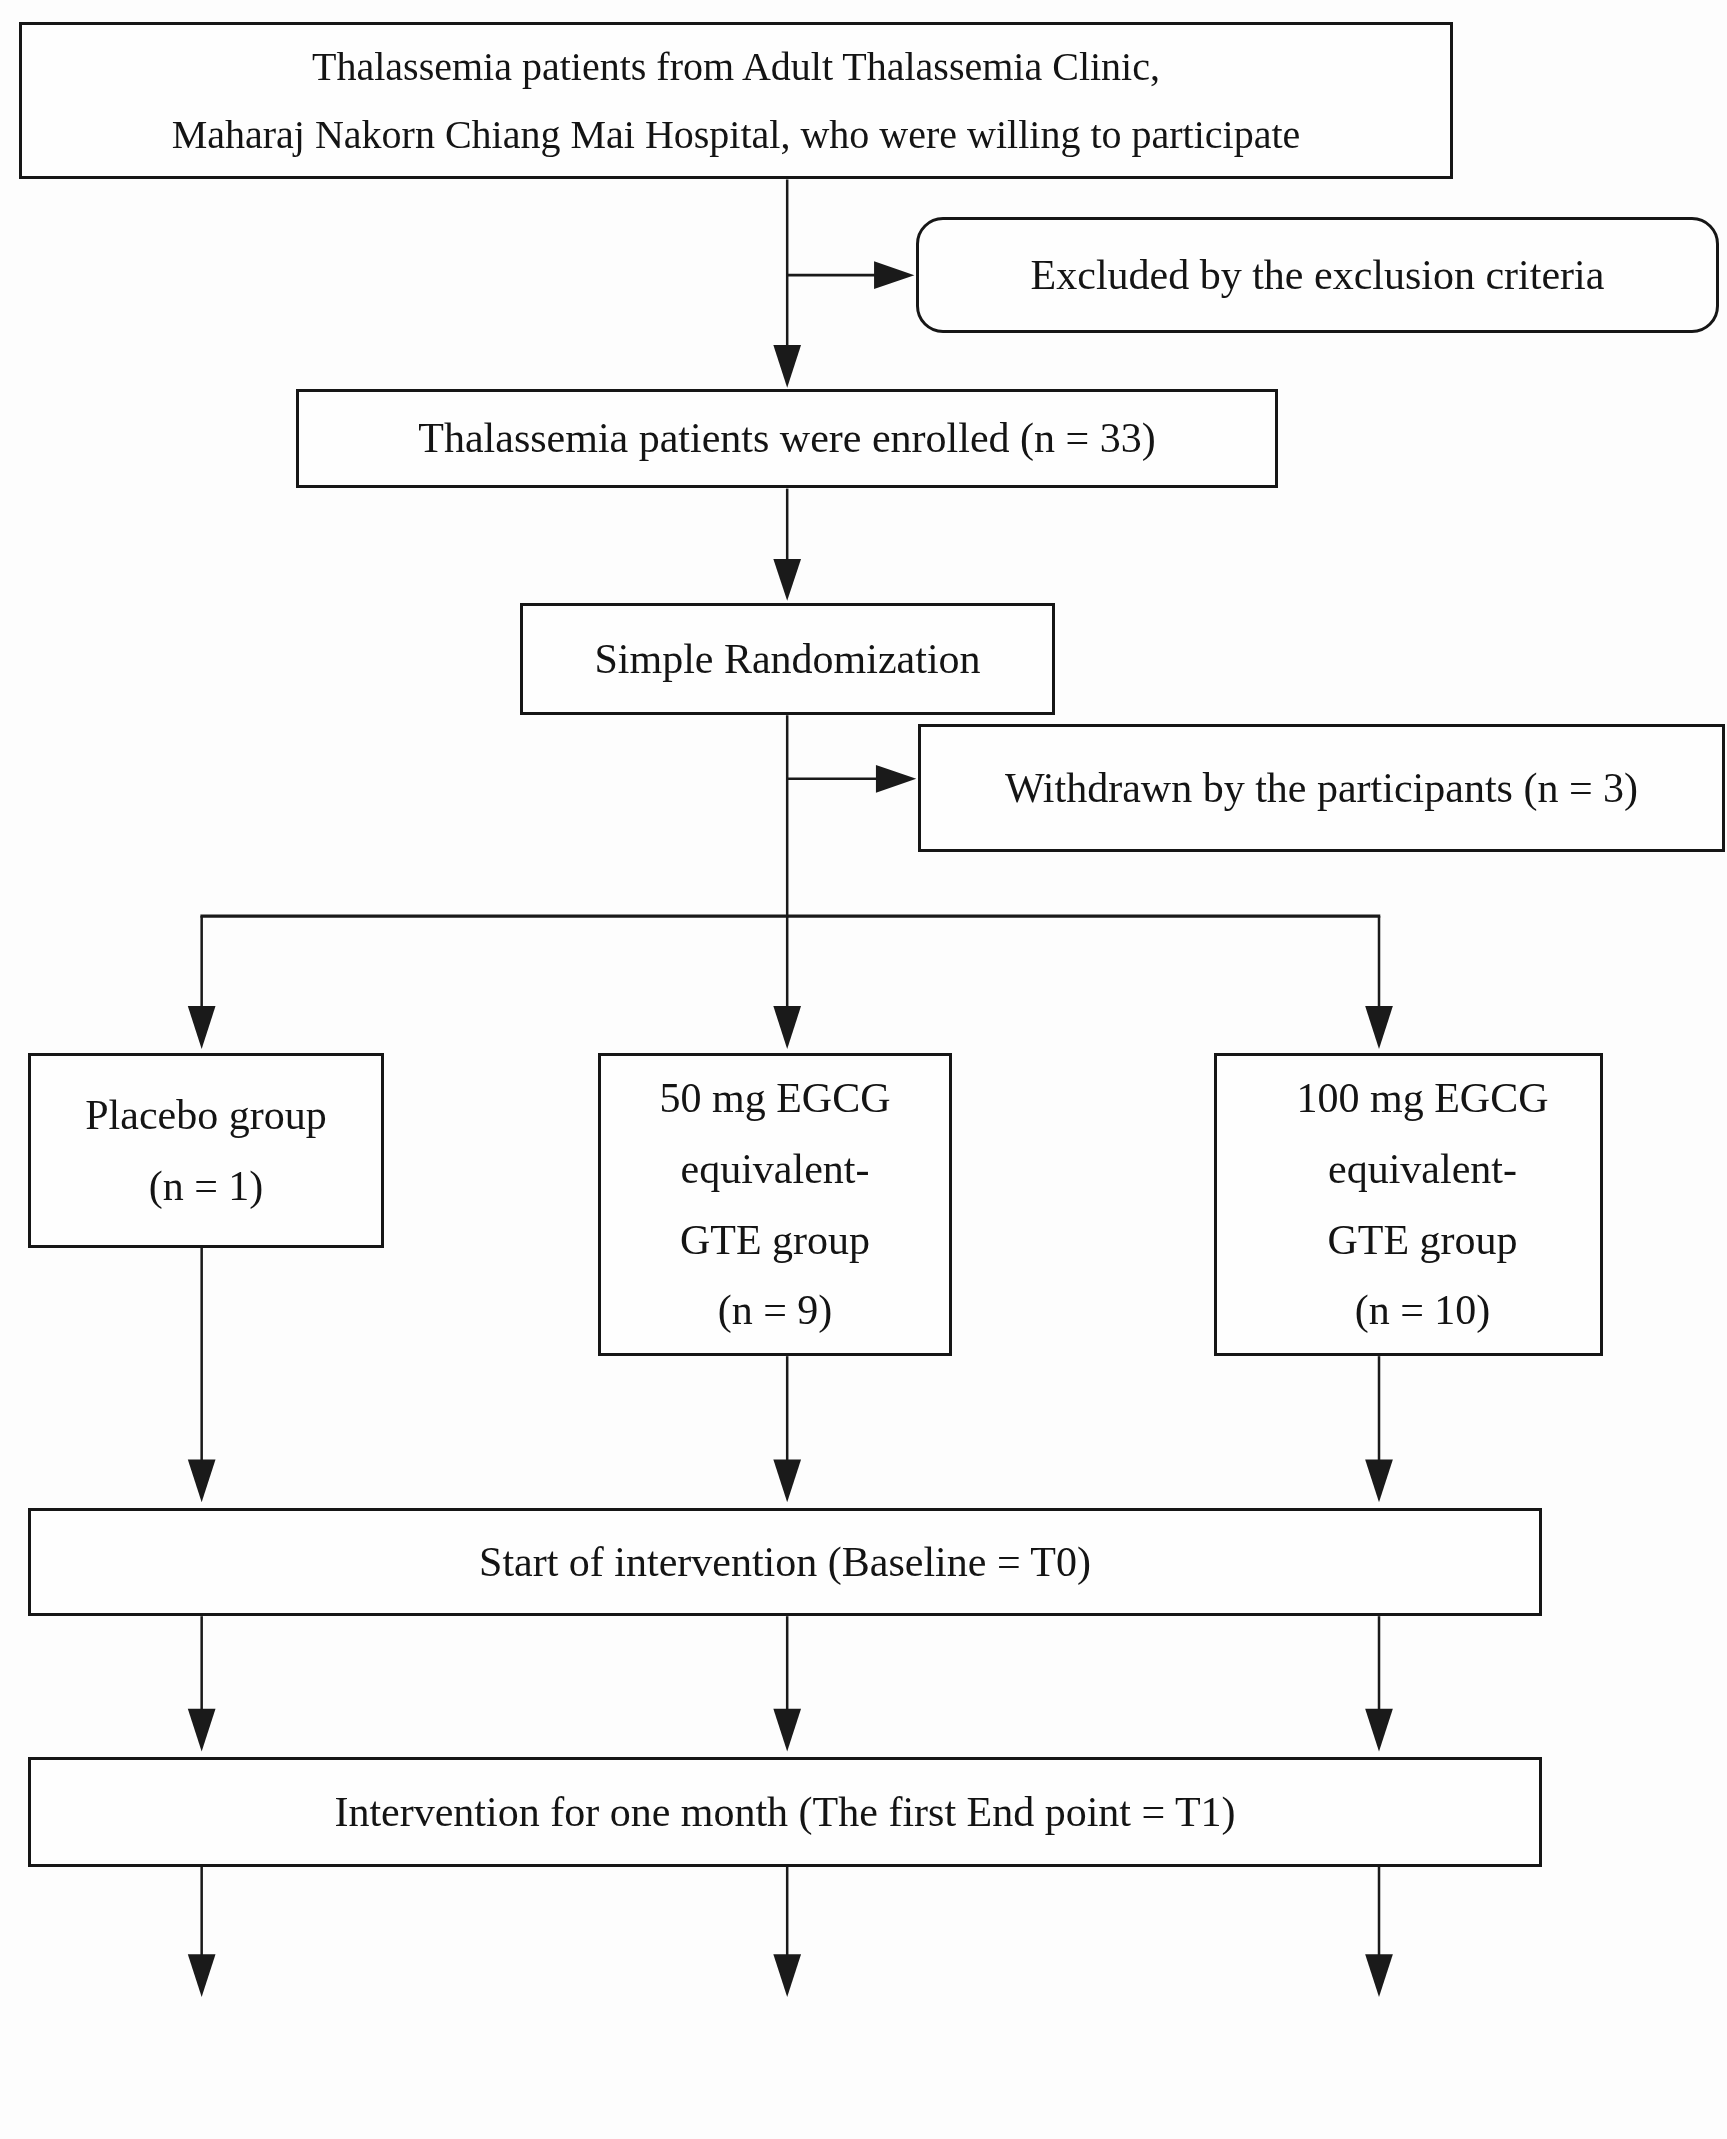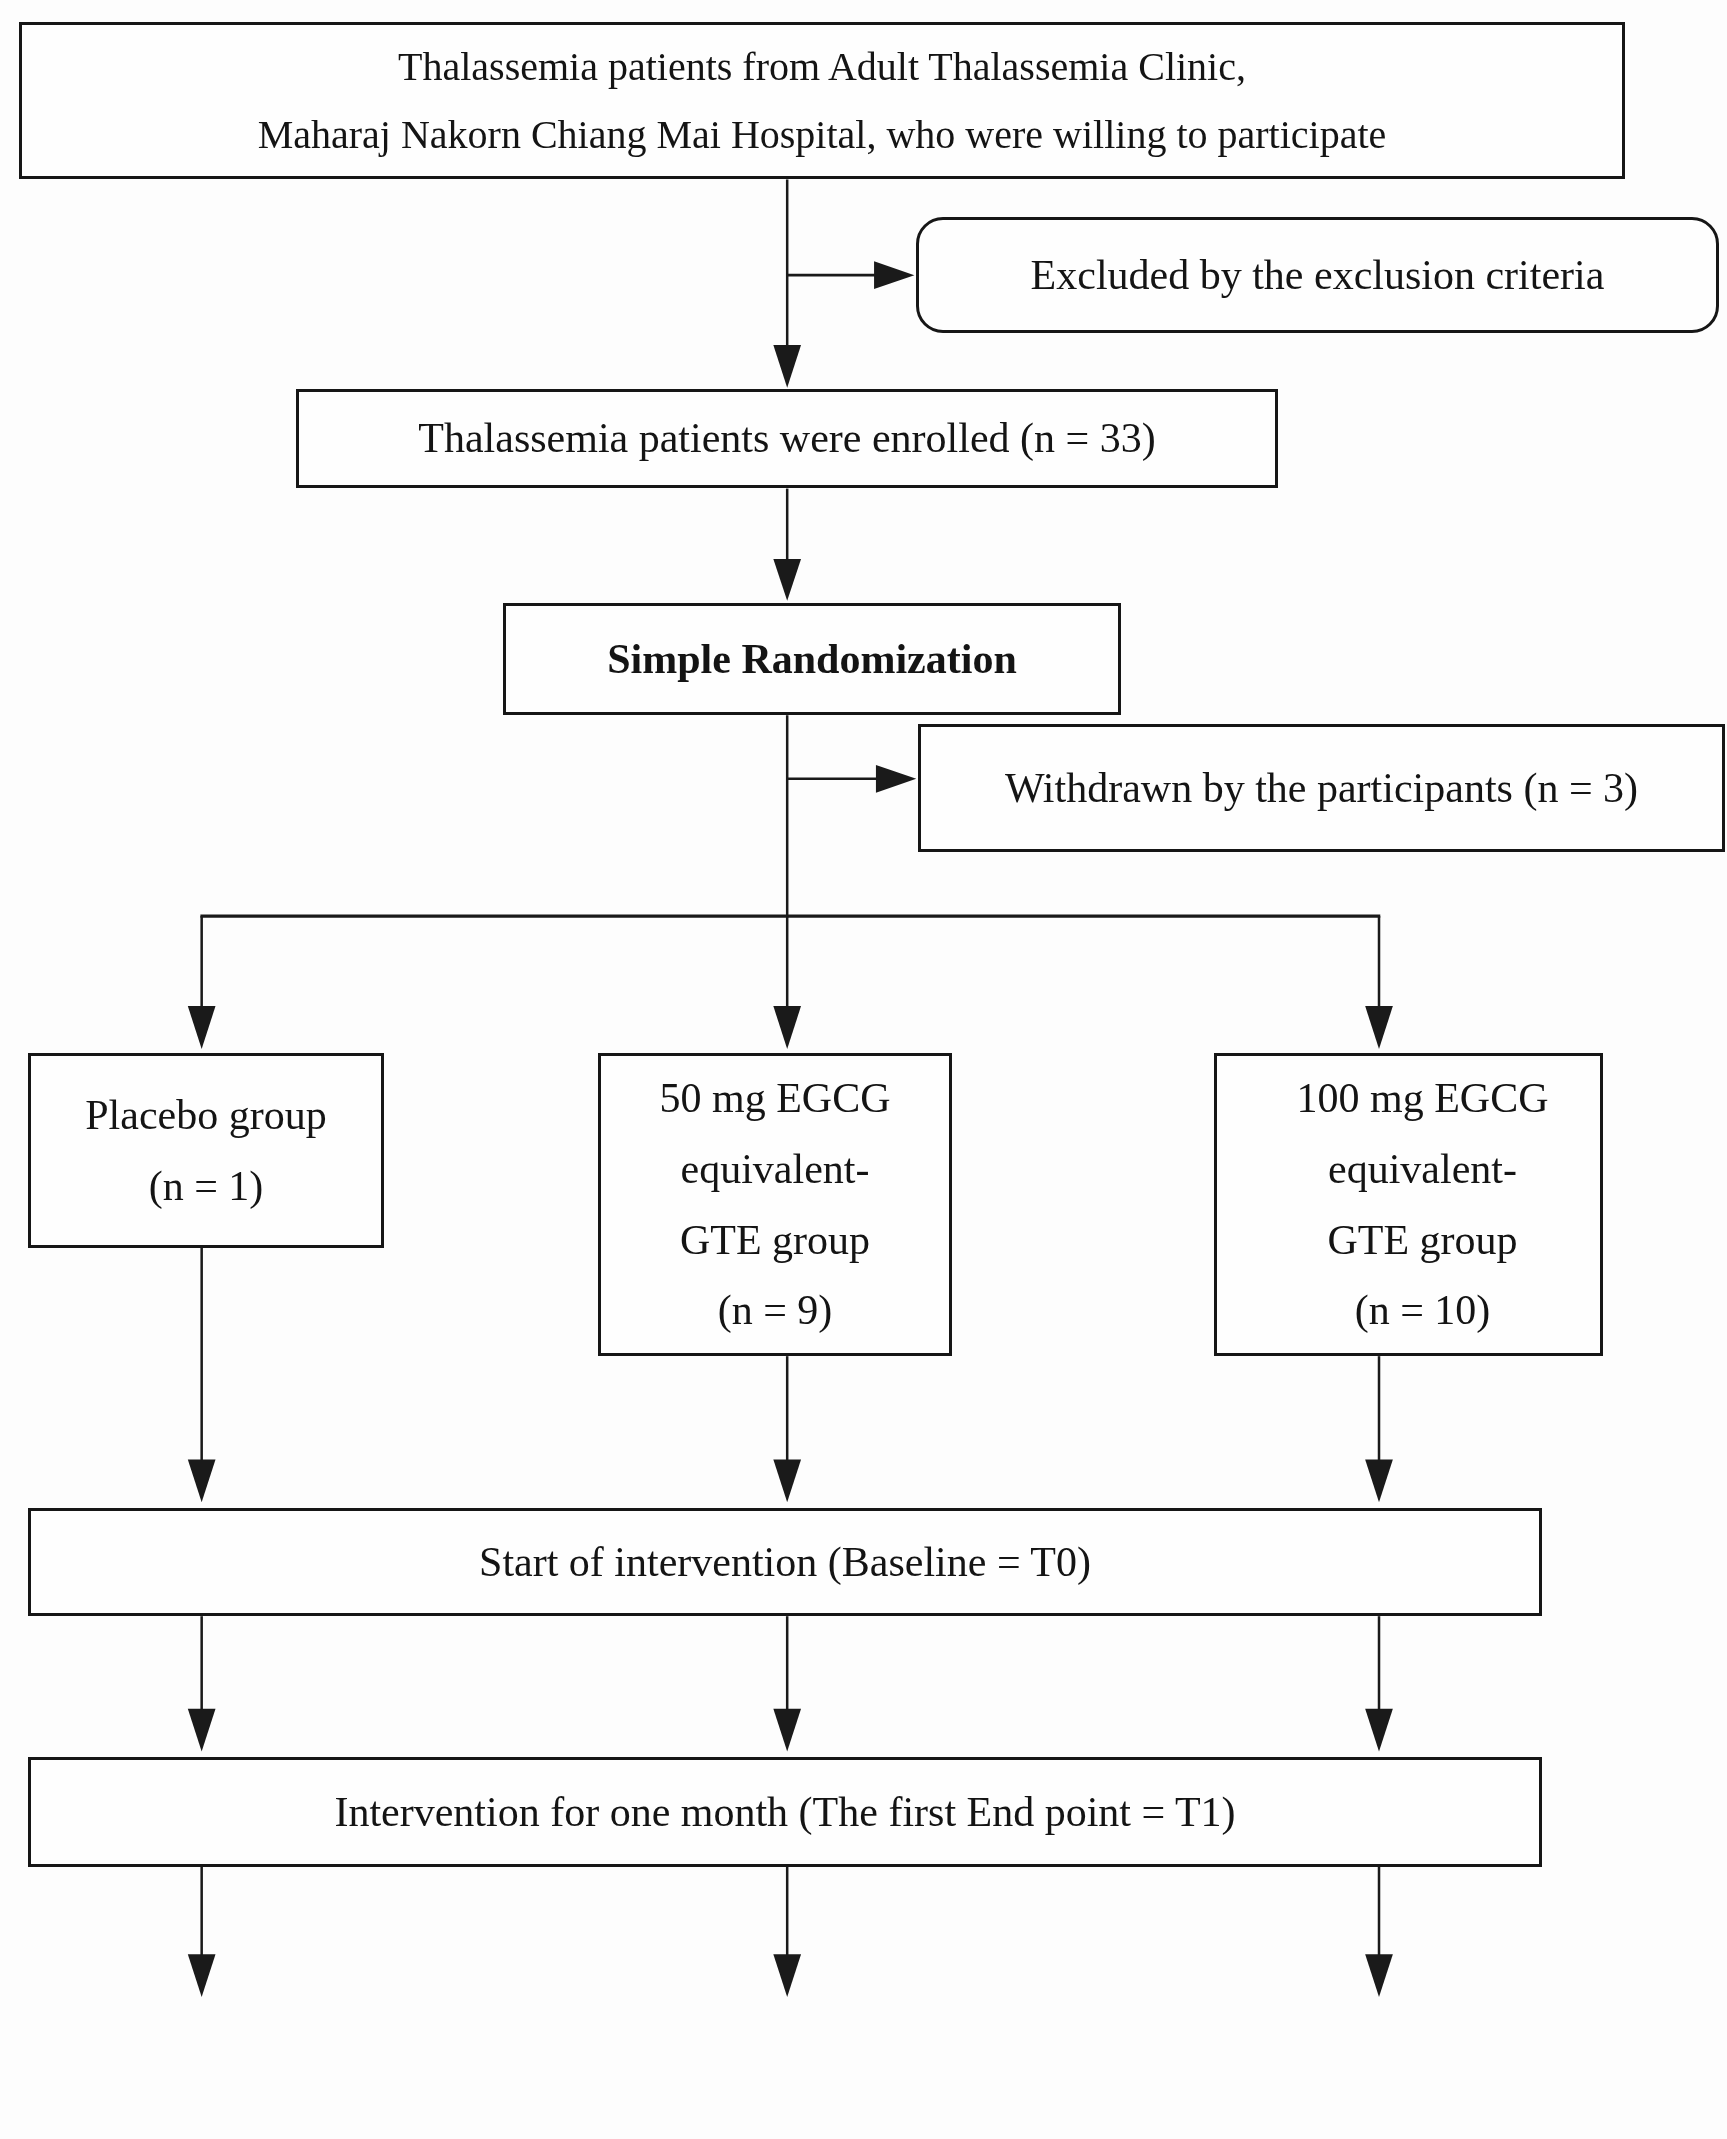--- a/index.html
+++ b/index.html
@@ -25,24 +25,24 @@
     display:flex;
     flex-direction:column;
     align-items:center;
     justify-content:center;
     text-align:center;
     color:#141414;
     font-size:42px;
   }
   .bline { display:block; line-height:1.68; white-space:nowrap; }
 
-  .b-population    { left:19px;   top:22px;   width:1606px; height:157px; font-size:40px; }
+  .b-population    { left:19px;   top:22px;   width:1434px; height:157px; font-size:40px; }
   .b-excluded      { left:916px; top:217px;  width:803px; height:116px;border-radius:27px; }
   .b-enrolled      { left:296px;  top:389px;  width:982px; height:99px; }
-  .b-randomization { left:503px;  top:603px;  width:618px;  height:112px;font-weight:bold; }
+  .b-randomization { left:520px;  top:603px;  width:535px;  height:112px; }
   .b-withdrawn     { left:918px; top:724px; width:807px; height:128px; }
   .b-placebo       { left:28px;   top:1053px; width:356px;  height:195px; }
   .b-gte50         { left:598px;  top:1053px; width:354px;  height:303px; }
   .b-gte100        { left:1214px; top:1053px; width:389px;  height:303px;padding-left:28px; }
   .b-baseline      { left:28px;   top:1508px; width:1514px; height:108px; }
   .b-endpoint1     { left:28px;   top:1757px; width:1514px; height:110px; }
   .b-endpoint2     { left:28px;   top:2004px; width:1514px; height:113px; }
 
   .edge { stroke:#1a1a1a; stroke-width:4; }
   .edge-thick { stroke:#1a1a1a; stroke-width:5; }

